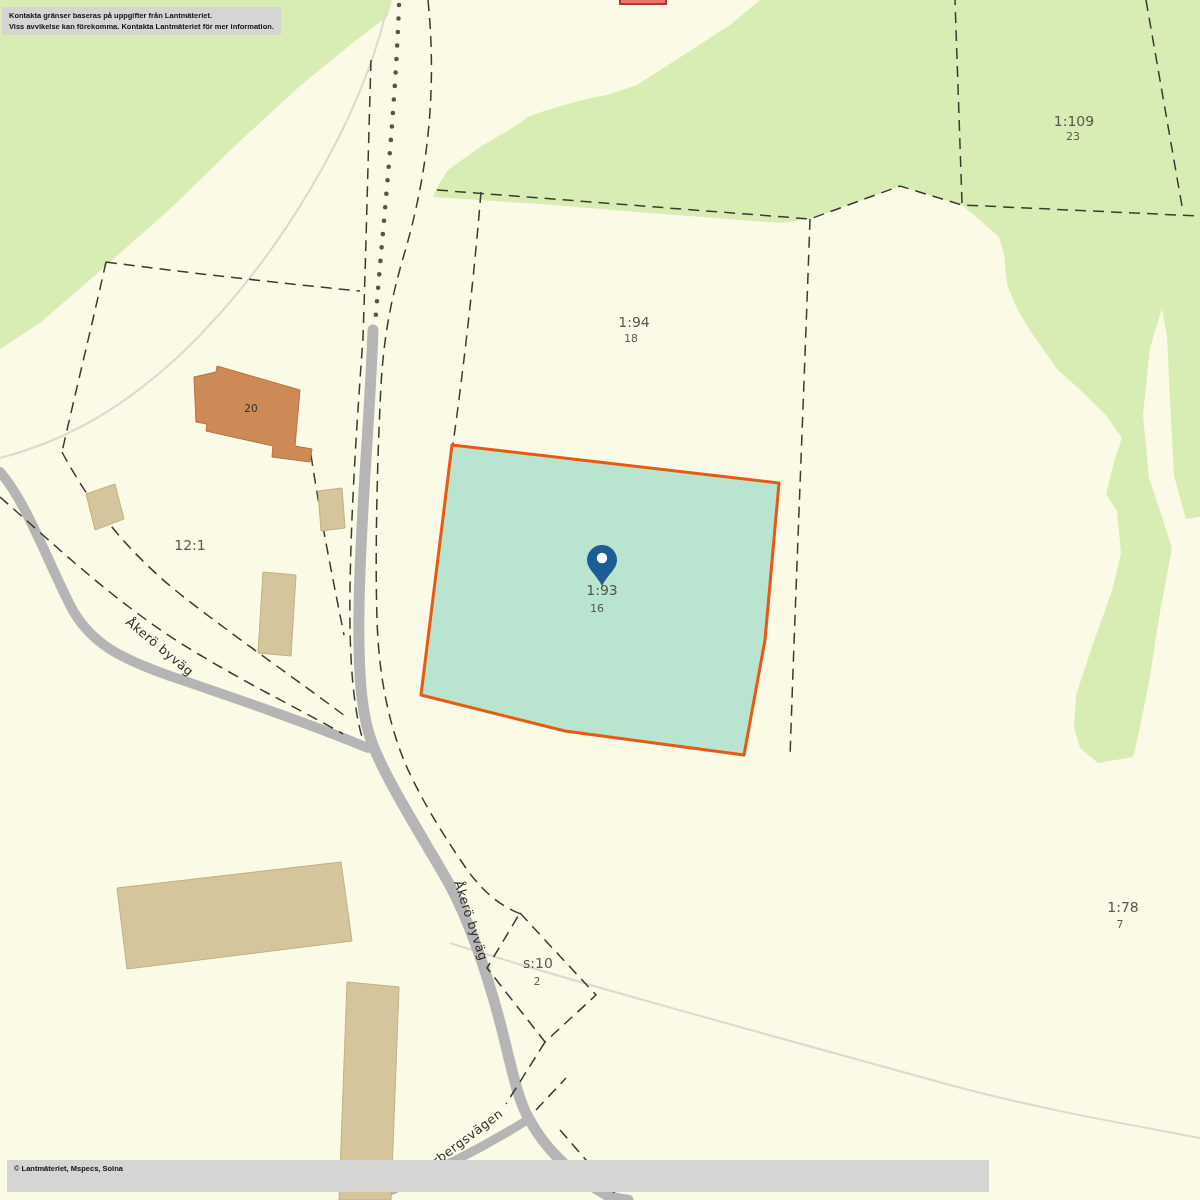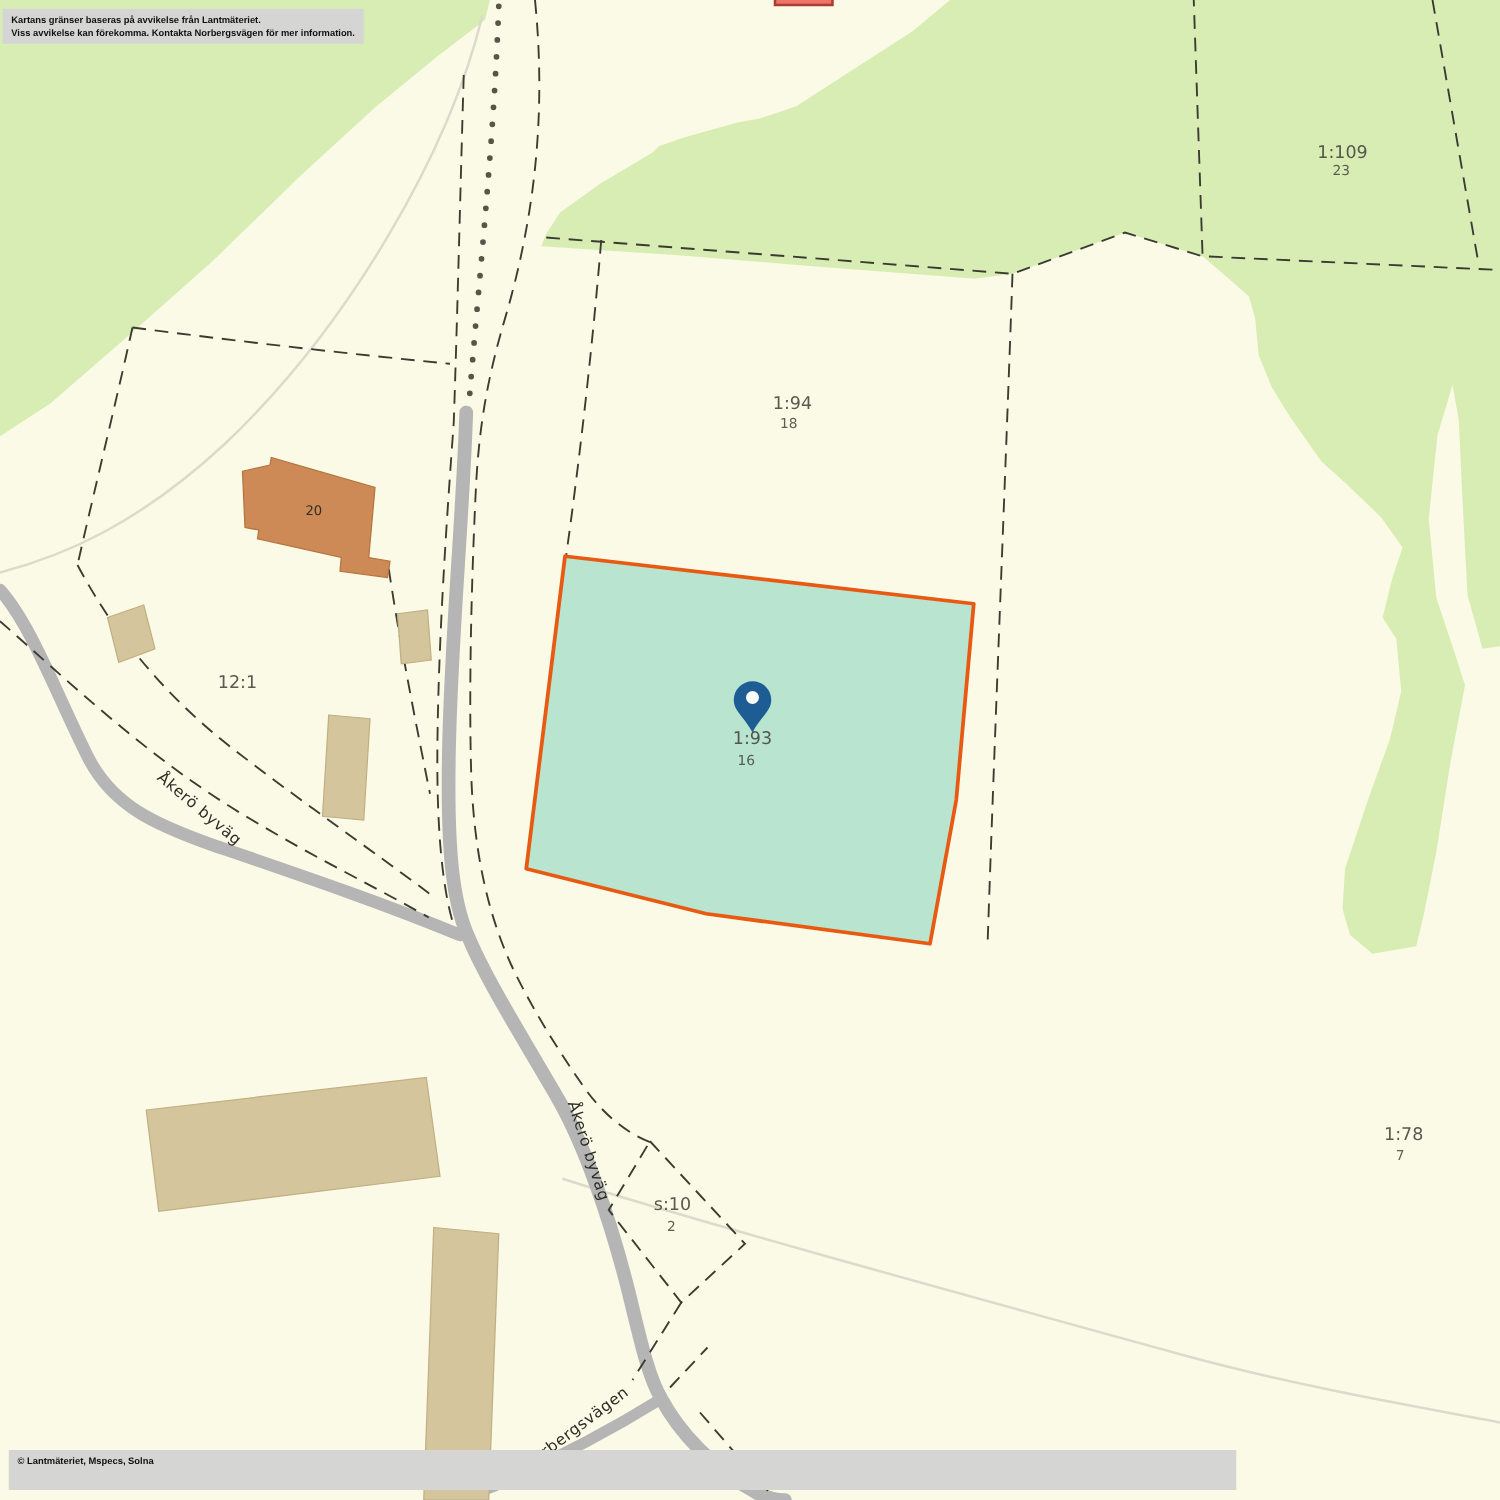--- a/index.html
+++ b/index.html
@@ -104,20 +104,20 @@
     <g>
       <path d="M602,586 C596,574 587,569 587,560 A15,15 0 1 1 617,560 C617,569 608,574 602,586 Z" fill="#1e5d94"></path>
       <circle cx="602" cy="558" r="5.2" fill="#ffffff"></circle>
     </g>
 
     <text class="plabel" x="602" y="595">1:93</text>
     <text class="psub" x="597" y="612">16</text>
   </svg>
 
   <div id="disclaimer" class="banner">
-    <div>Kartans gränser baseras på avvikelse från Lantmäteriet.</div>
-    <div>Viss avvikelse kan förekomma. Kontakta Norbergsvägen för mer information.</div>
+    <div>Kontakta gränser baseras på uppgifter från Lantmäteriet.</div>
+    <div>Viss avvikelse kan förekomma. Kontakta Lantmäteriet för mer information.</div>
   </div>
 
   <div id="attribution" class="banner">
     <div>© Lantmäteriet, Mspecs, Solna</div>
   </div>
 </div>
 
 </body></html>

